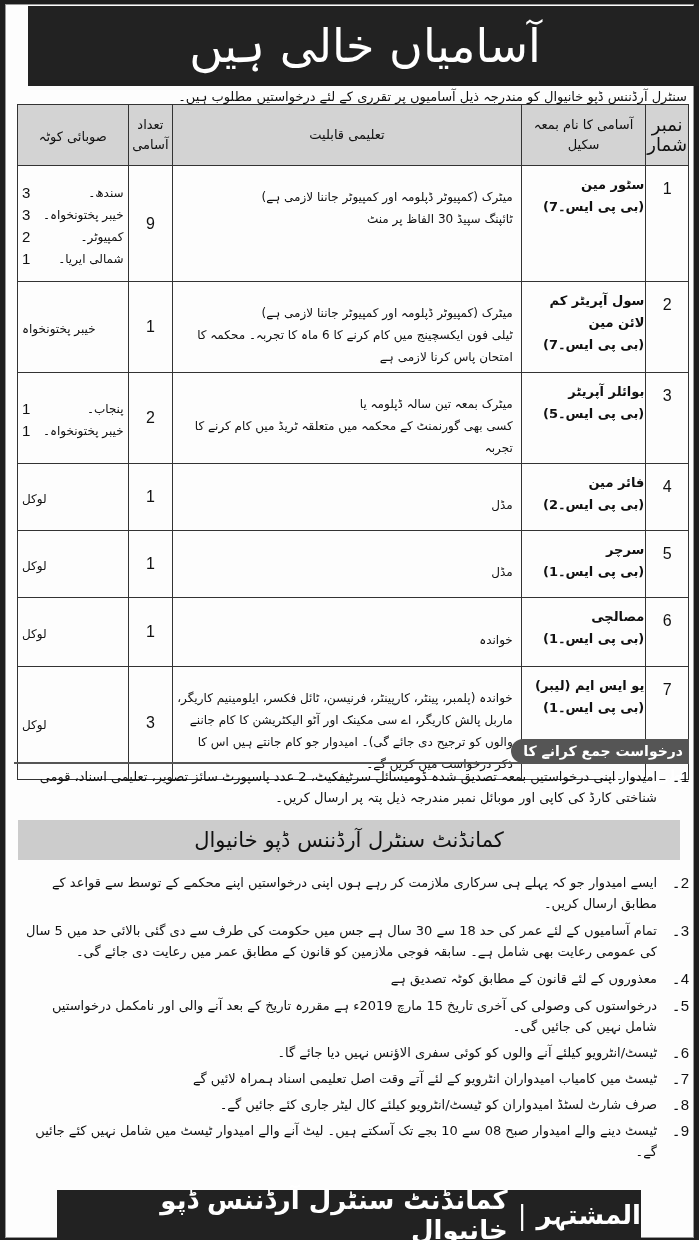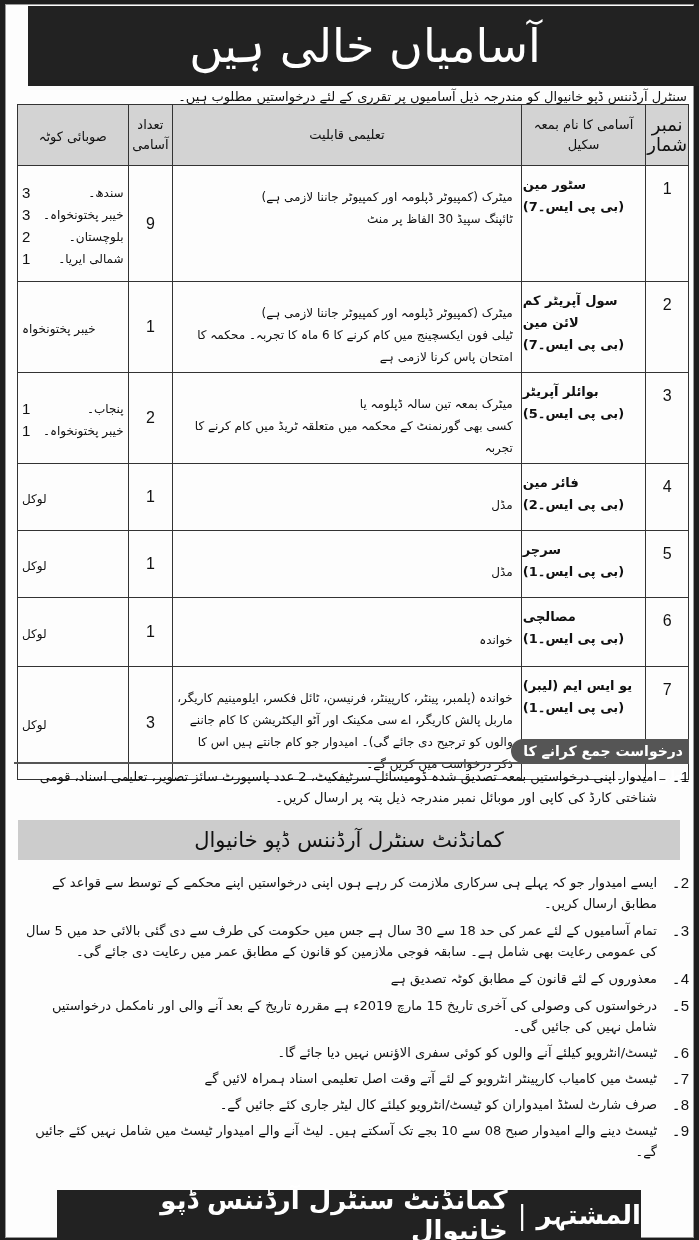--- a/index.html
+++ b/index.html
@@ -23,21 +23,21 @@
   table.jobs {
     position:absolute; left:17px; top:104px; width:672px; border-collapse:collapse;
     direction:rtl; font-size:12px;
   }
   table.jobs th, table.jobs td { border:1.5px solid #333; vertical-align:top; }
   table.jobs th {
     background:#d3d3d3; font-weight:normal; font-size:13px; height:56px; vertical-align:middle;
     text-align:center; line-height:20px;
   }
   .c-no { width:37px; text-align:center; font-family:"Liberation Sans", sans-serif; font-size:16px; padding-top:14px; }
-  .c-name { width:126px; text-align:left; font-size:13px; line-height:22px; padding-top:8px; font-weight:bold; }
+  .c-name { width:126px; text-align:right; font-size:13px; line-height:22px; padding-top:8px; font-weight:bold; }
   .c-qual { width:354px; text-align:right; padding:20px 8px 4px 4px; line-height:22px; font-size:12px; }
   .c-count { width:42px; text-align:center; font-family:"Liberation Sans", sans-serif; font-size:16px; vertical-align:middle !important; }
   .c-quota { width:104px; padding:4px 4px 0 4px; font-size:12px; vertical-align:middle !important; }
   .quota-line { display:flex; justify-content:space-between; direction:rtl; line-height:22px; }
   .quota-line .qn { font-family:"Liberation Sans", sans-serif; font-size:15px; }
   .quota-center { text-align:left; }
   .section-tab {
     position:absolute; right:10px; top:739px; width:178px; height:24px; background:#555; color:#fff;
     border-radius:14px 0 0 14px; direction:rtl; text-align:right; padding-right:6px; box-sizing:border-box;
     font-size:14px; line-height:24px; font-weight:bold;
@@ -93,21 +93,21 @@
       <td class="c-quota">
         <div class="quota-line">
             <span>سندھ۔</span>
             <span class="qn">3</span>
           </div>
         <div class="quota-line">
             <span>خیبر پختونخواہ۔</span>
             <span class="qn">3</span>
           </div>
         <div class="quota-line">
-            <span>بلوچستان۔</span>
+            <span>کمپیوٹر۔</span>
             <span class="qn">2</span>
           </div>
         <div class="quota-line">
             <span>شمالی ایریا۔</span>
             <span class="qn">1</span>
           </div>
       </td>
     </tr>
     <tr style="height:72px;">
       <td class="c-no">2</td>
@@ -225,21 +225,21 @@
   <div class="step" style="margin-top:6px;">
       <span class="step-num">5۔</span>
       <span class="step-text">درخواستوں کی وصولی کی آخری تاریخ 15 مارچ 2019ء ہے مقررہ تاریخ کے بعد آنے والی اور نامکمل درخواستیں شامل نہیں کی جائیں گی۔</span>
     </div>
   <div class="step" style="margin-top:5px;">
       <span class="step-num">6۔</span>
       <span class="step-text">ٹیسٹ/انٹرویو کیلئے آنے والوں کو کوئی سفری الاؤنس نہیں دیا جائے گا۔</span>
     </div>
   <div class="step" style="margin-top:5px;">
       <span class="step-num">7۔</span>
-      <span class="step-text">ٹیسٹ میں کامیاب کارپینٹر انٹرویو کے لئے آتے وقت اصل تعلیمی اسناد ہمراہ لائیں گے</span>
+      <span class="step-text">ٹیسٹ میں کامیاب امیدواران انٹرویو کے لئے آتے وقت اصل تعلیمی اسناد ہمراہ لائیں گے</span>
     </div>
   <div class="step" style="margin-top:5px;">
       <span class="step-num">8۔</span>
       <span class="step-text">صرف شارٹ لسٹڈ امیدواران کو ٹیسٹ/انٹرویو کیلئے کال لیٹر جاری کئے جائیں گے۔</span>
     </div>
   <div class="step" style="margin-top:5px;">
       <span class="step-num">9۔</span>
       <span class="step-text">ٹیسٹ دینے والے امیدوار صبح 08 سے 10 بجے تک آسکتے ہیں۔ لیٹ آنے والے امیدوار ٹیسٹ میں شامل نہیں کئے جائیں گے۔</span>
     </div>
 </div>

